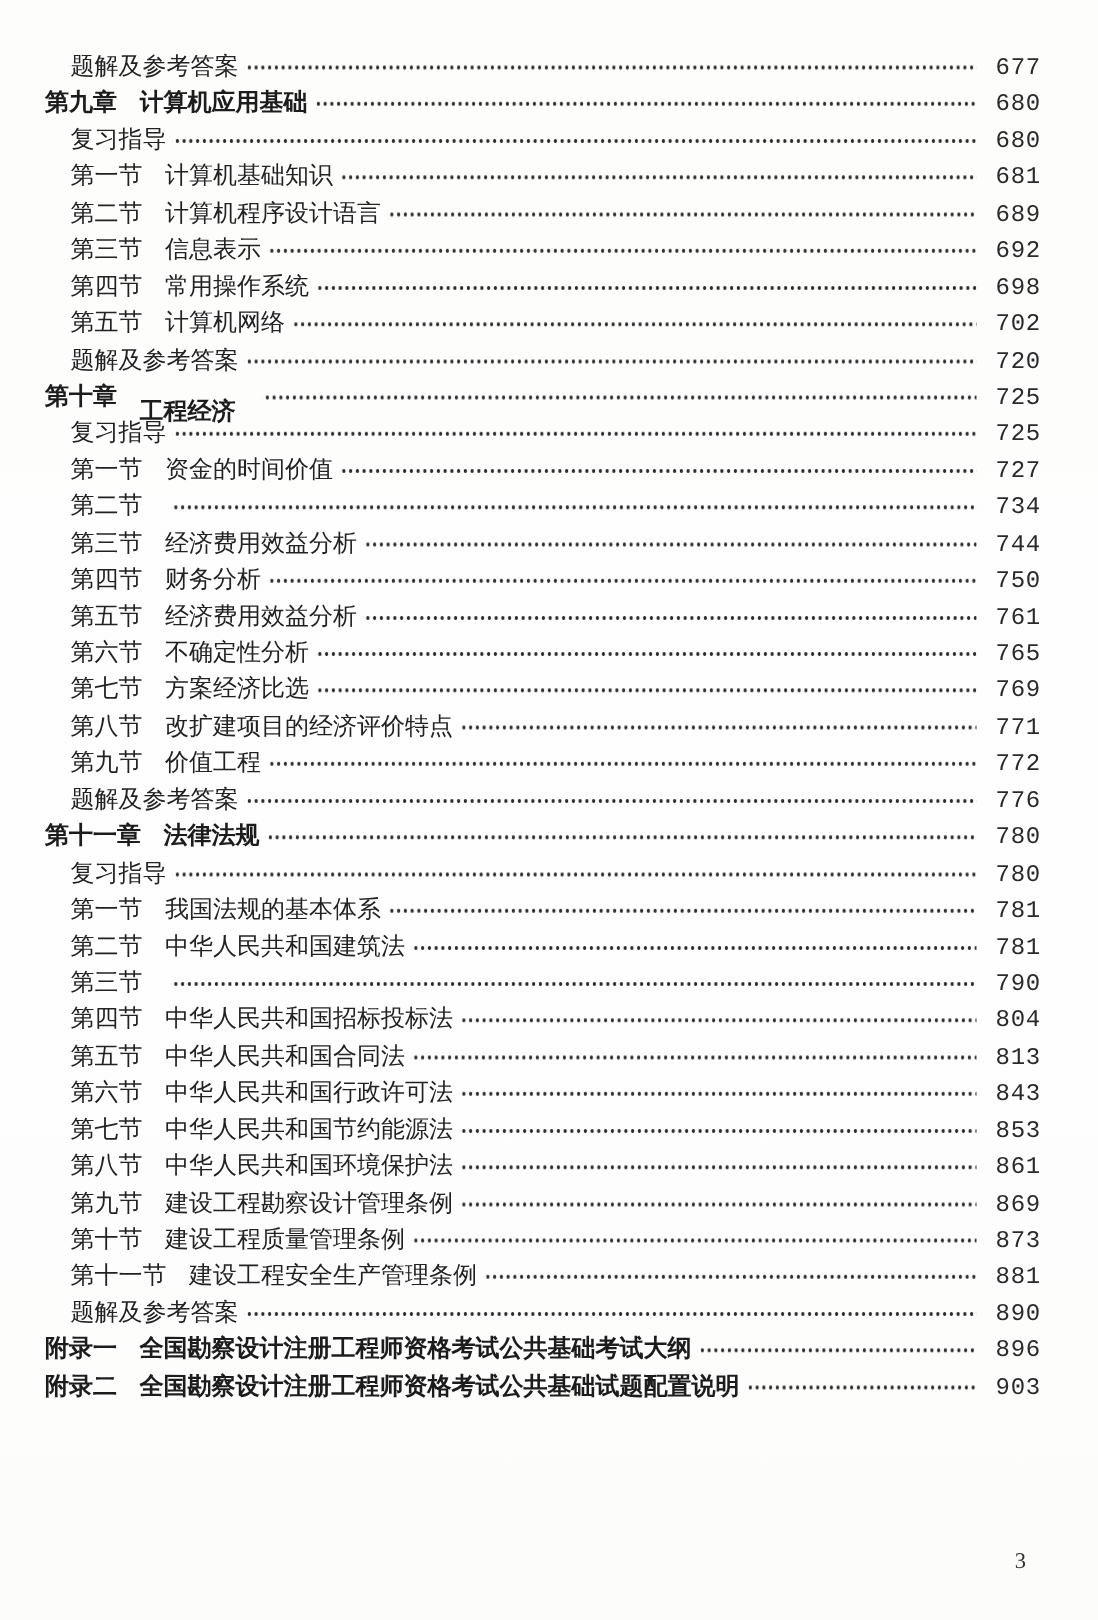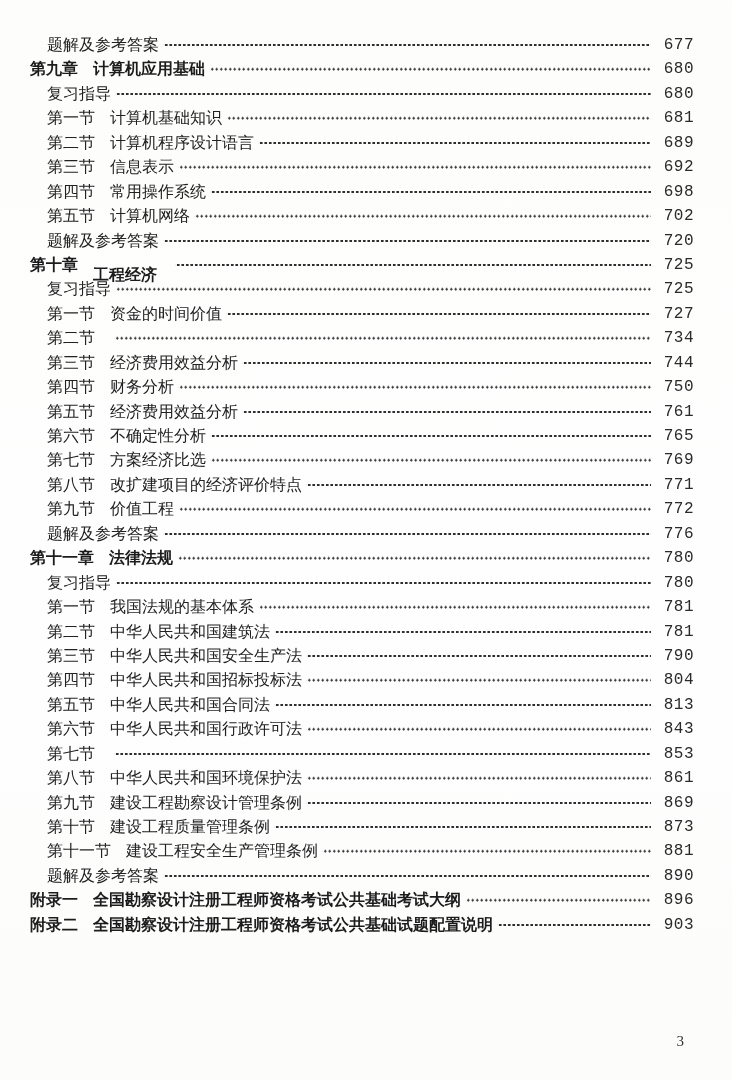--- a/index.html
+++ b/index.html
@@ -234,21 +234,20 @@
     <span class="toc-page">781</span>
   </div>
       <div class="toc-row sub">
     <span class="toc-num">第二节</span>
     <span class="toc-title">中华人民共和国建筑法</span>
     <span class="toc-leader"></span>
     <span class="toc-page">781</span>
   </div>
       <div class="toc-row sub">
     <span class="toc-num">第三节</span>
-    <span class="toc-title">中华人民共和国安全生产法</span>
     <span class="toc-leader"></span>
     <span class="toc-page">790</span>
   </div>
       <div class="toc-row sub">
     <span class="toc-num">第四节</span>
     <span class="toc-title">中华人民共和国招标投标法</span>
     <span class="toc-leader"></span>
     <span class="toc-page">804</span>
   </div>
       <div class="toc-row sub">
@@ -258,20 +257,21 @@
     <span class="toc-page">813</span>
   </div>
       <div class="toc-row sub">
     <span class="toc-num">第六节</span>
     <span class="toc-title">中华人民共和国行政许可法</span>
     <span class="toc-leader"></span>
     <span class="toc-page">843</span>
   </div>
       <div class="toc-row sub">
     <span class="toc-num">第七节</span>
+    <span class="toc-title">中华人民共和国节约能源法</span>
     <span class="toc-leader"></span>
     <span class="toc-page">853</span>
   </div>
       <div class="toc-row sub">
     <span class="toc-num">第八节</span>
     <span class="toc-title">中华人民共和国环境保护法</span>
     <span class="toc-leader"></span>
     <span class="toc-page">861</span>
   </div>
       <div class="toc-row sub">

